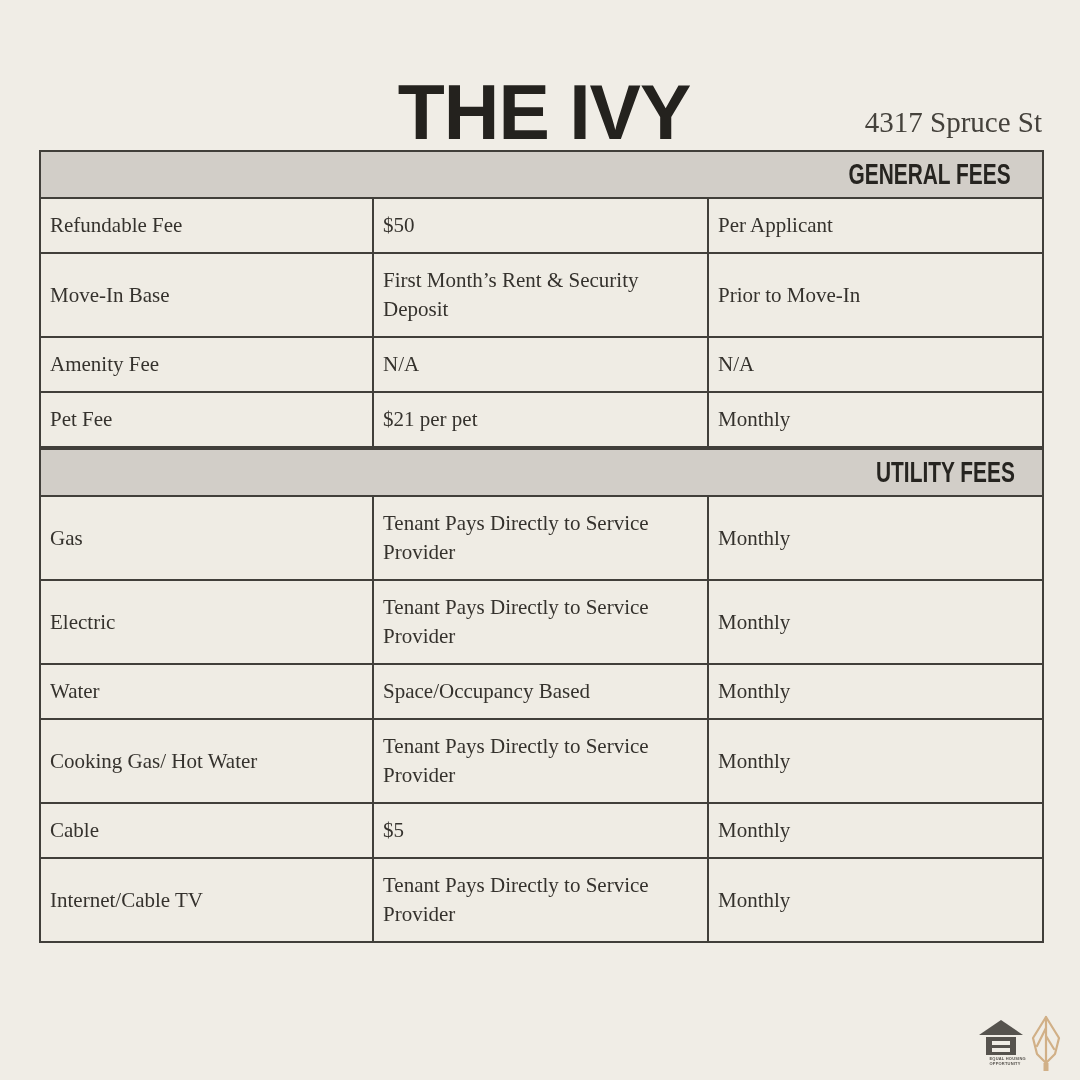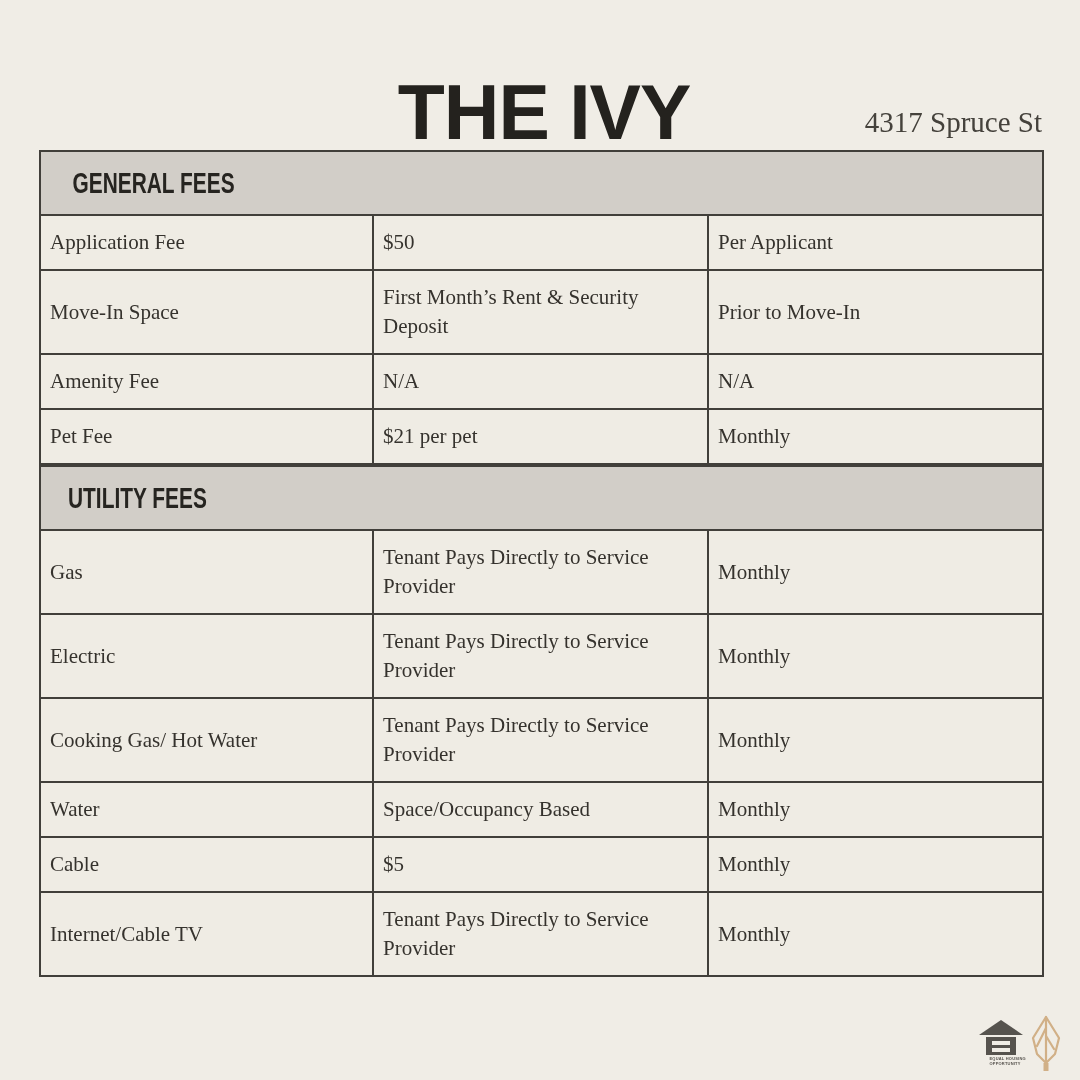--- a/index.html
+++ b/index.html
@@ -37,21 +37,21 @@
 
   main{position:absolute;top:150px;left:39px;width:1003px;}
   table{
     border-collapse:collapse;width:100%;table-layout:fixed;
     background:var(--cell-bg);
   }
   table + table{}
   th,td{border:2px solid var(--border);}
   th{
     background:var(--header-bg);
-    height:64px;padding:0;text-align:left;vertical-align:middle;
+    height:47px;padding:0;text-align:right;vertical-align:middle;
   }
   .hdr{
     display:inline-block;white-space:nowrap;
     font-family:"Liberation Sans", sans-serif;
     font-weight:bold;font-size:29px;color:#262420;
     transform:scaleX(0.72);transform-origin:center;
   }
   td{
     padding:12px 9px;
     font-size:21px;line-height:29px;
@@ -90,26 +90,26 @@
         </colgroup>
       <thead>
         <tr>
           <th colspan="3">
             <span class="hdr">GENERAL FEES</span>
           </th>
         </tr>
       </thead>
       <tbody>
           <tr>
-            <td>Application Fee</td>
+            <td>Refundable Fee</td>
             <td>$50</td>
             <td>Per Applicant</td>
           </tr>
           <tr>
-            <td>Move-In Space</td>
+            <td>Move-In Base</td>
             <td>First Month’s Rent &amp; Security Deposit</td>
             <td>Prior to Move-In</td>
           </tr>
           <tr>
             <td>Amenity Fee</td>
             <td>N/A</td>
             <td>N/A</td>
           </tr>
           <tr>
             <td>Pet Fee</td>
@@ -137,27 +137,27 @@
             <td>Gas</td>
             <td>Tenant Pays Directly to Service Provider</td>
             <td>Monthly</td>
           </tr>
           <tr>
             <td>Electric</td>
             <td>Tenant Pays Directly to Service Provider</td>
             <td>Monthly</td>
           </tr>
           <tr>
-            <td>Cooking Gas/ Hot Water</td>
-            <td>Tenant Pays Directly to Service Provider</td>
+            <td>Water</td>
+            <td>Space/Occupancy Based</td>
             <td>Monthly</td>
           </tr>
           <tr>
-            <td>Water</td>
-            <td>Space/Occupancy Based</td>
+            <td>Cooking Gas/ Hot Water</td>
+            <td>Tenant Pays Directly to Service Provider</td>
             <td>Monthly</td>
           </tr>
           <tr>
             <td>Cable</td>
             <td>$5</td>
             <td>Monthly</td>
           </tr>
           <tr>
             <td>Internet/Cable TV</td>
             <td>Tenant Pays Directly to Service Provider</td>

